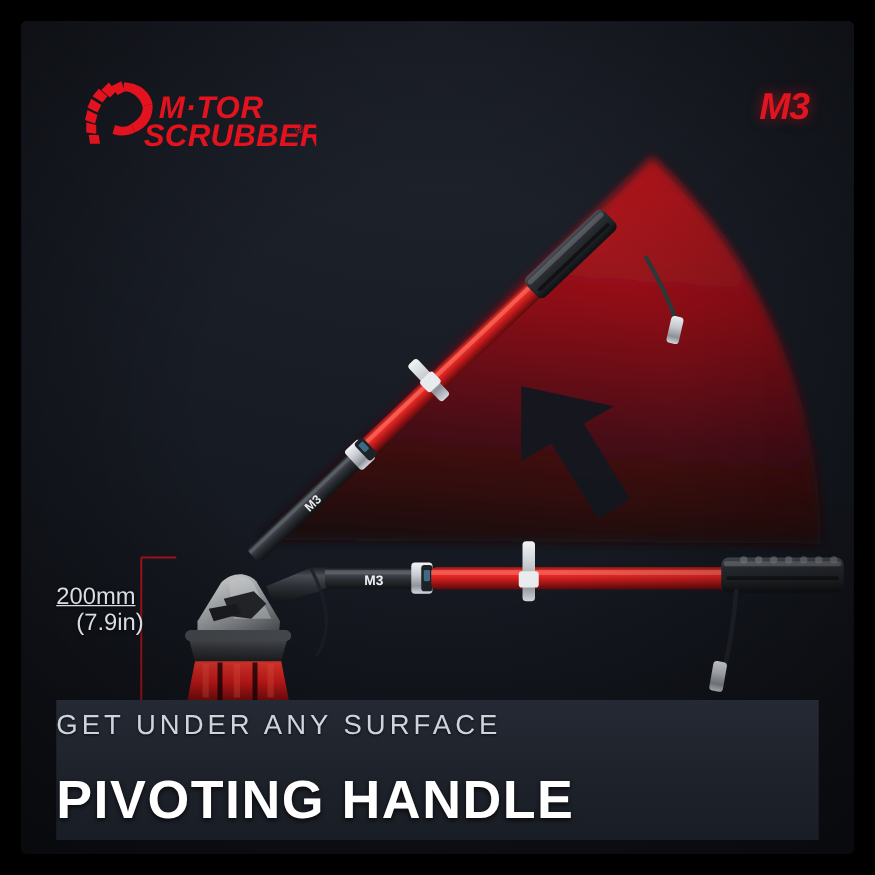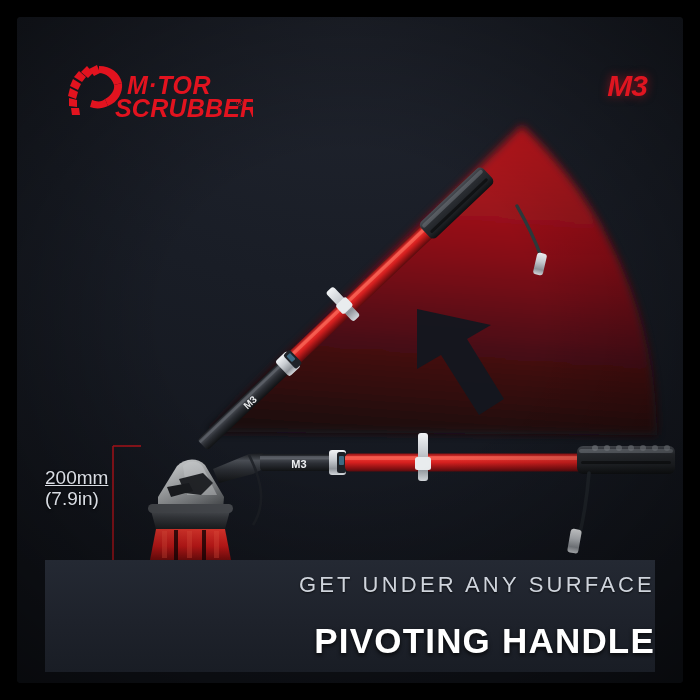--- a/index.html
+++ b/index.html
@@ -35,35 +35,35 @@
   .art{position:absolute;left:0;top:0;width:666px;height:666px;}
   .art svg{display:block;}
 
   
   .dim-text{
     position:absolute;left:28px;top:450px;width:86px;
     color:#d9dde4;text-align:left;line-height:1.12;
     text-shadow:0 1px 3px rgba(0,0,0,.8);
   }
   .dim-text .l1{font-size:19px;text-decoration:underline;}
-  .dim-text .l2{font-size:19px;}
+  .dim-text .l2{font-size:19px;text-align:center;}
 
   
   .caption{
     position:absolute;left:28px;top:543px;width:610px;height:112px;
     background:linear-gradient(180deg,#242933 0%,#1e222b 55%,#191d25 100%);
-    display:flex;flex-direction:column;align-items:flex-end;justify-content:center;
+    display:flex;flex-direction:column;align-items:flex-start;justify-content:center;
     gap:23px;
   }
   .cap-sub{
     color:#cfd4dc;font-size:22px;letter-spacing:3.2px;font-weight:300;
     text-shadow:0 1px 2px rgba(0,0,0,.7);
   }
   .cap-title{
-    color:#ffffff;font-size:35px;font-weight:bold;letter-spacing:1.2px;
+    color:#ffffff;font-size:43px;font-weight:bold;letter-spacing:1.2px;
     text-shadow:0 2px 4px rgba(0,0,0,.8);
   }
 </style>
 </head>
 <body>
 
 <div id="stage">
 
   <div class="frame"></div>
 

